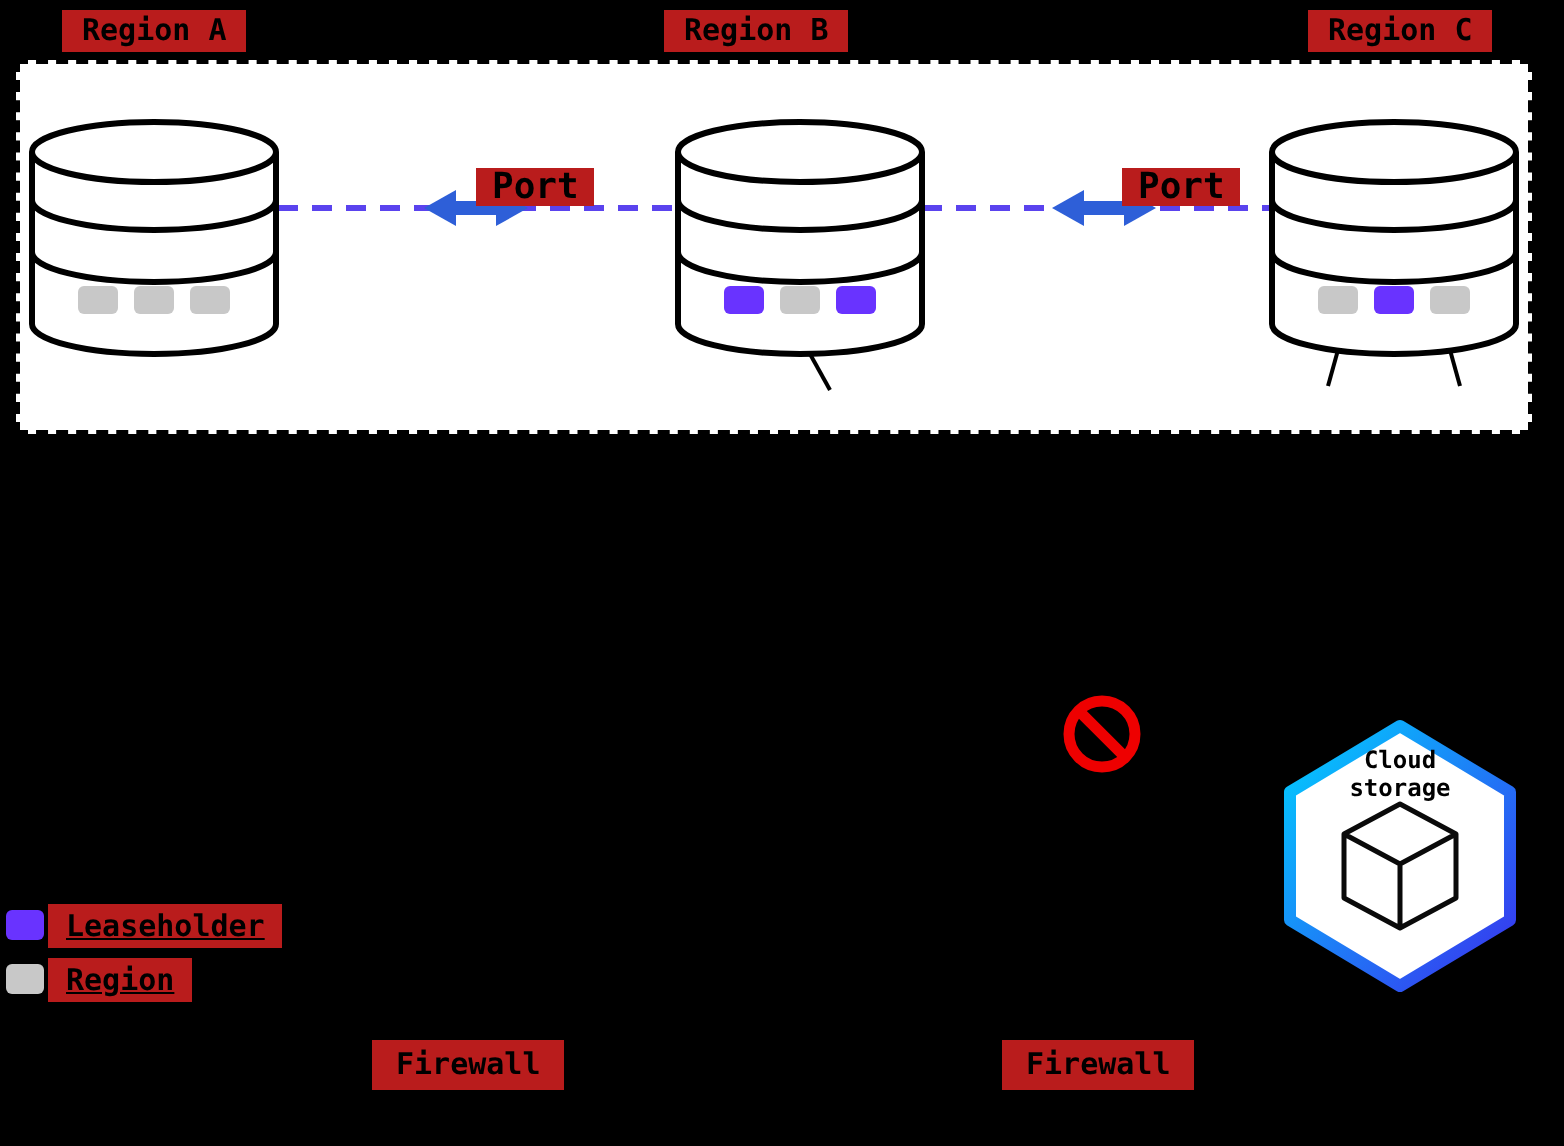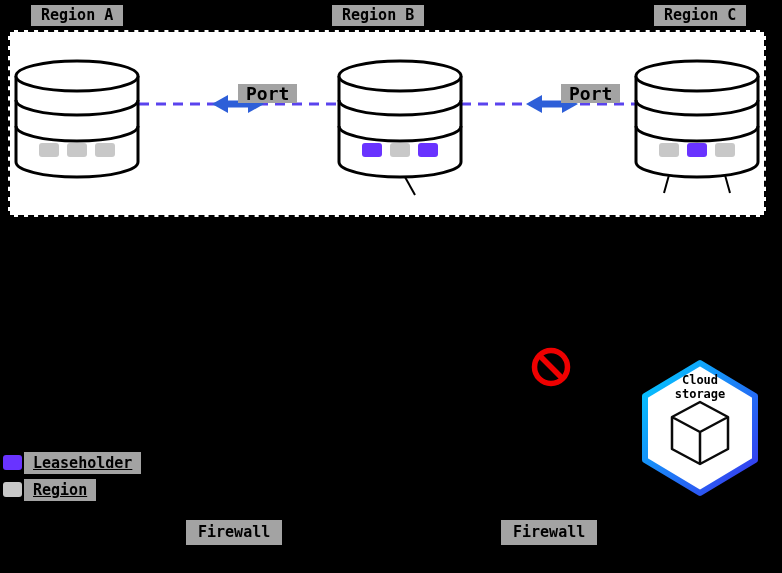--- a/index.html
+++ b/index.html
@@ -7,21 +7,21 @@
   #canvas {
     position: relative;
     width: 782px;
     height: 573px;
     background: #000;
     overflow: hidden;
     font-family: "DejaVu Sans Mono", monospace;
   }
   .label-box {
     position: absolute;
-    background: #a3a3a3;
+    background: #b91c1c;
     color: #000;
     font-weight: 700;
     white-space: nowrap;
   }
   .region-label {
     top: 3px;
     font-size: 15px;
     line-height: 21px;
     padding: 0 10px;
     border: 2px solid #000;

